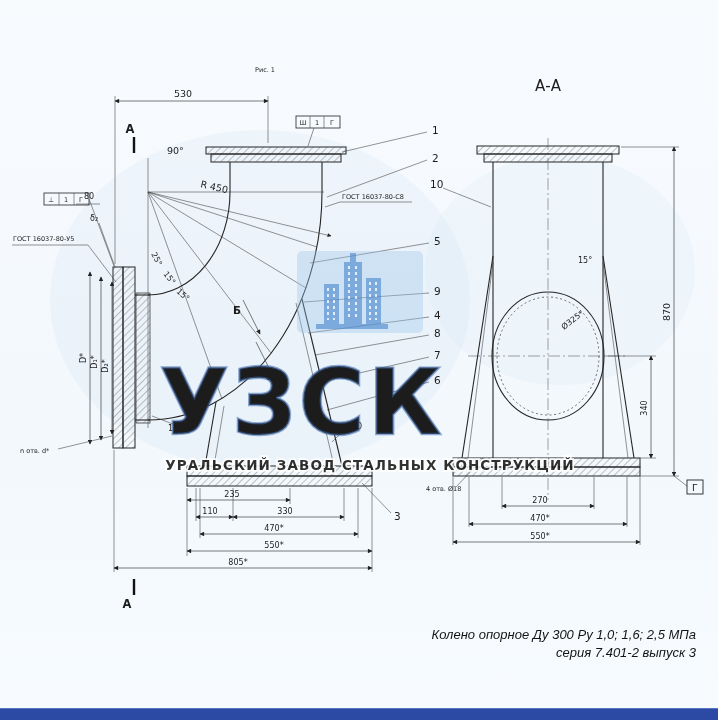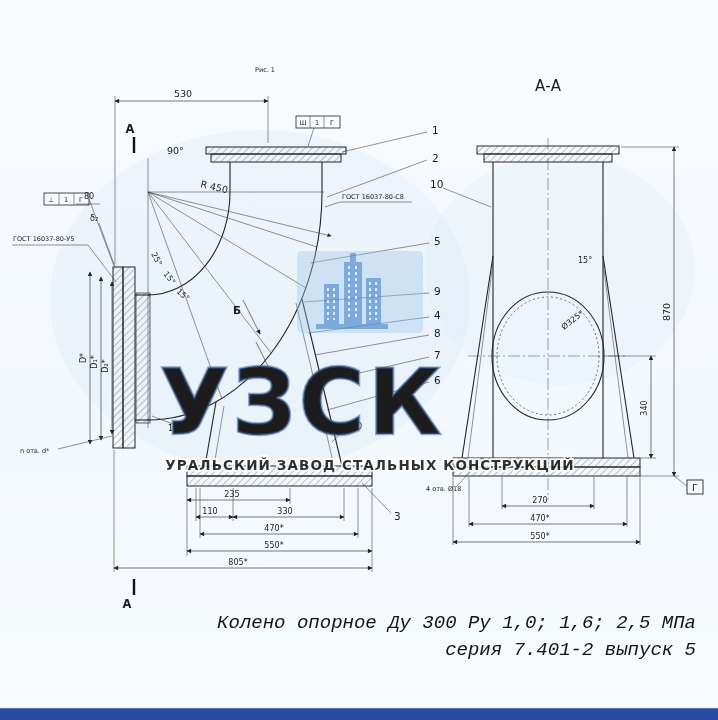--- a/index.html
+++ b/index.html
@@ -14,23 +14,23 @@
   .t9{font-size:9.5px;}
   .t10{font-size:10.5px;}
   .t11{font-size:11.5px;font-weight:bold;}
   .t15{font-size:15px;}
   .ln{stroke:#242424;stroke-width:1.1;fill:none;}
   .thin{stroke:#3c3c3c;stroke-width:.55;fill:none;}
   .dim{stroke:#333;stroke-width:.65;fill:none;}
   .thick{stroke:#111;stroke-width:2.4;fill:none;}
   .cl{stroke:#555;stroke-width:.55;fill:none;stroke-dasharray:12 3 2 3;}
   .dash{stroke:#333;stroke-width:.7;fill:none;stroke-dasharray:2 2.6;}
-  .caption{position:absolute;right:22px;top:610px;text-align:right;
-           font-family:Liberation Mono, monospace;font-style:italic;
-           font-size:19px;color:#141414;line-height:1.42;}
+  .caption{position:absolute;right:22px;top:626px;text-align:right;
+           font-family:Liberation Sans, sans-serif;font-style:italic;
+           font-size:13px;color:#141414;line-height:1.42;}
   .footer-bar{position:absolute;left:0;bottom:0;width:100%;height:11px;
               background:#2c49a4;border-top:1px solid #5a74c4;}
 </style>
 </head>
 <body>
 
 <div class="page">
 
   <svg class="drawing" width="718" height="645" viewBox="0 0 718 645">
     <defs>
@@ -296,17 +296,17 @@
         <line x1="56" y1="32" x2="56" y2="70"></line>
           <line x1="62" y1="32" x2="62" y2="70"></line>
       </g>
     </g>
     <text x="302" y="434" text-anchor="middle" font-size="90" font-weight="bold" letter-spacing="3" fill="rgba(125,165,213,0.42)" stroke="rgba(58,102,170,0.55)" stroke-width="2.4">УЗСК</text>
     <text x="370" y="470" text-anchor="middle" font-size="13.5" font-weight="bold" letter-spacing="1.1" fill="#4c82c8" stroke="#ffffff" stroke-width="3.5" paint-order="stroke" opacity="0.9">УРАЛЬСКИЙ ЗАВОД СТАЛЬНЫХ КОНСТРУКЦИЙ</text>
   </svg>
 
   <div class="caption">
     <div>Колено опорное Ду 300 Ру 1,0; 1,6; 2,5 МПа</div>
-    <div>серия 7.401-2 выпуск 5</div>
+    <div>серия 7.401-2 выпуск 3</div>
   </div>
 
   <div class="footer-bar"></div>
 </div>
 
 </body></html>

